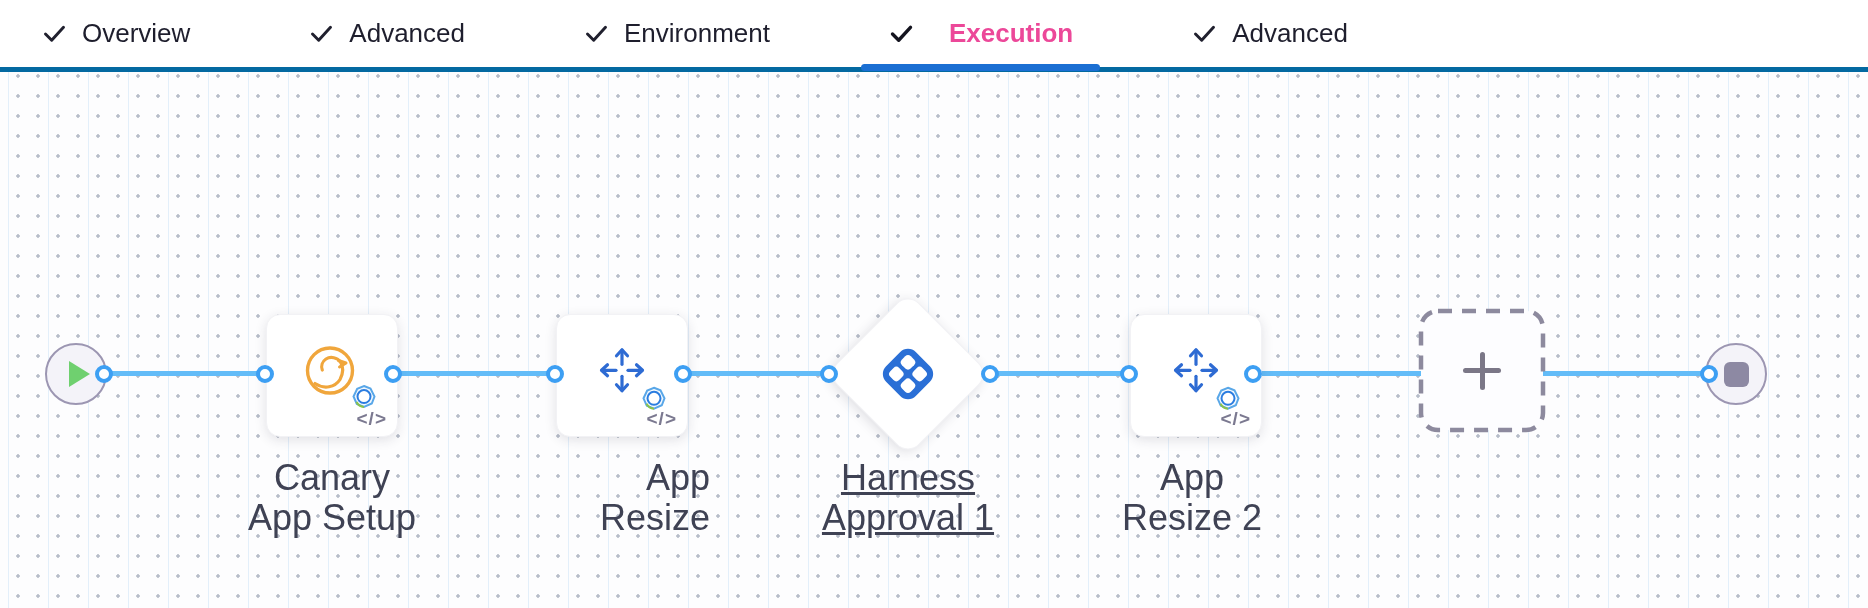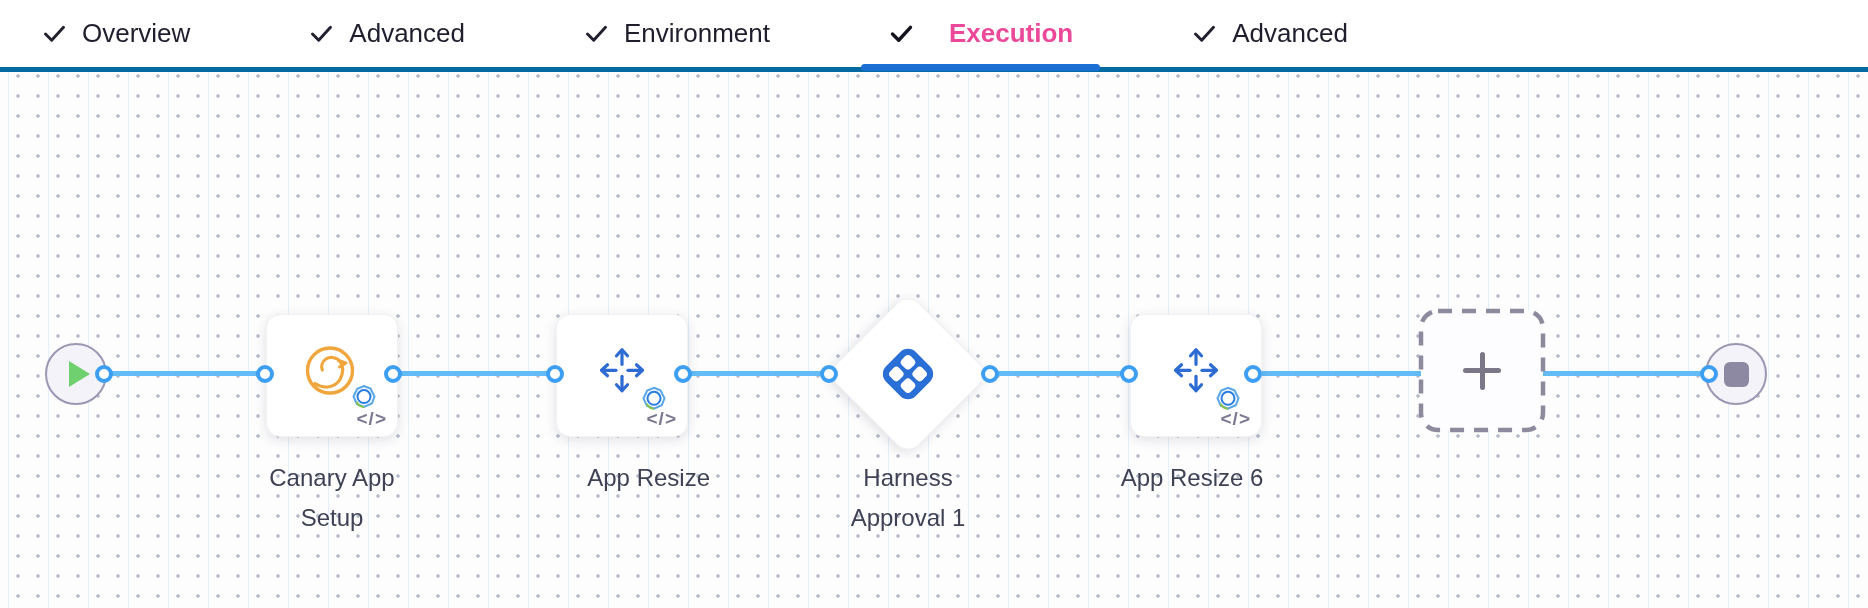--- a/index.html
+++ b/index.html
@@ -77,21 +77,21 @@
   .plus::before { left:0; top:16.5px; width:38px; height:5px; }
   .plus::after  { left:16.5px; top:0; width:5px; height:38px; }
 
   .port {
     position:absolute; width:18px; height:18px; border-radius:50%;
     background:#ffffff; border:4.5px solid #3d9ff3; z-index:6; cursor:pointer;
   }
 
   .node-label {
     position:absolute; width:176px; text-align:center; top:386px;
-    font-size:24px; line-height:40px; color:#3f4254; z-index:5;
+    font-size:36px; line-height:40px; color:#3f4254; z-index:5;
   }
   .node-label.muted { color:#5d6070; }
 </style>
 </head>
 <body>
 
 <div class="app">
 
   <div class="tabbar">
 
@@ -236,17 +236,17 @@
     <div class="port" style="left:546px;  top:293px;"></div>
     <div class="port" style="left:674px;  top:293px;"></div>
     <div class="port" style="left:820px;  top:293px;"></div>
     <div class="port" style="left:981px;  top:293px;"></div>
     <div class="port" style="left:1120px; top:293px;"></div>
     <div class="port" style="left:1244px; top:293px;"></div>
     <div class="port" style="left:1700px; top:293px;"></div>
 
     <div class="node-label" style="left:244px;">Canary App Setup</div>
     <div class="node-label" style="left:534px;text-align:right;">App Resize</div>
-    <div class="node-label" style="left:820px;">Harness Approval 1</div>
-    <div class="node-label" style="left:1104px;">App Resize 6</div>
+    <div class="node-label" style="left:820px;text-decoration:underline;">Harness Approval 1</div>
+    <div class="node-label" style="left:1104px;">App Resize 2</div>
 
   </div>
 </div>
 
 </body></html>

